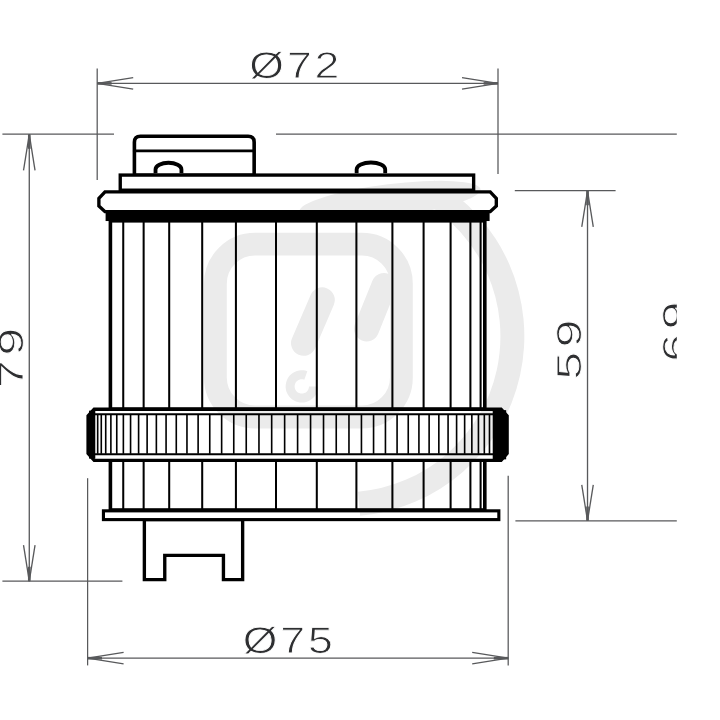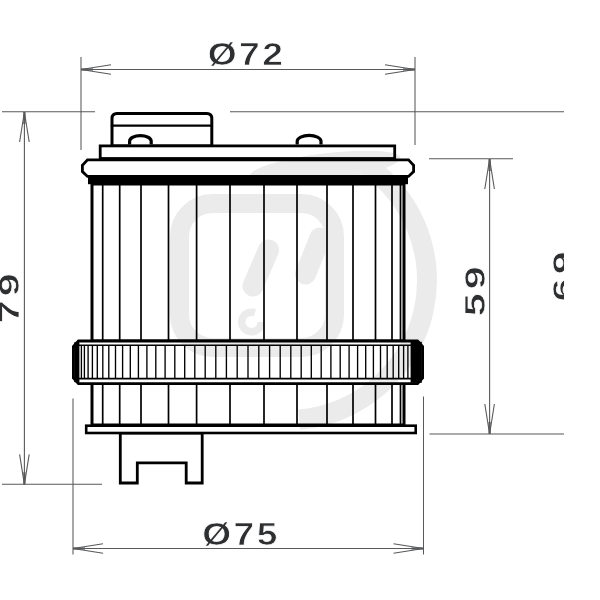--- a/index.html
+++ b/index.html
@@ -1,15 +1,15 @@
 <!DOCTYPE html>
 <html><head><meta charset="utf-8">
 <style>
 html,body{margin:0;padding:0;background:#fff;}
-#page{position:relative;width:564px;height:600px;background:#fff;overflow:hidden;font-weight:bold;}
+#page{position:relative;width:564px;height:600px;background:#fff;overflow:hidden;}
 </style></head>
 <body>
 
 <div id="page">
 <svg width="600" height="600" viewBox="0 0 600 600" xmlns="http://www.w3.org/2000/svg">
 
 <line x1="2" y1="111.8" x2="95" y2="111.8" stroke="#58595b" stroke-width="1.05"></line>
 
 <line x1="230" y1="111.8" x2="600" y2="111.8" stroke="#58595b" stroke-width="1.05"></line>
 

